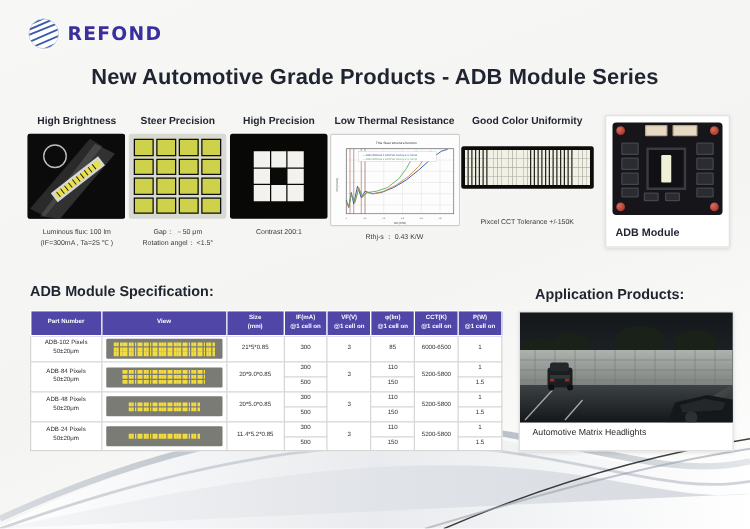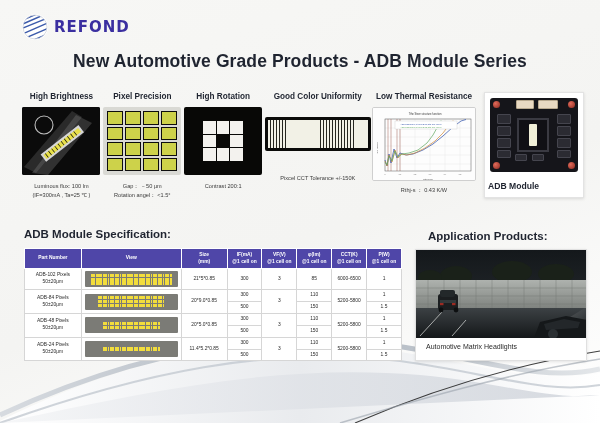--- a/index.html
+++ b/index.html
@@ -63,21 +63,21 @@
   #module-card { position:absolute; top:92px; left:484px; width:100px; height:106px;
                  background:#ffffff; border:1px solid #e3e3e3; box-shadow:0 1px 3px rgba(0,0,0,.12);
                  padding:5px; }
   .pcb { width:88px; height:74px; background:#15151a; border-radius:3px; position:relative; overflow:hidden; }
   .pcb .screw { position:absolute; width:7px; height:7px; border-radius:50%;
                 background:radial-gradient(circle at 35% 35%,#e06a5a,#8d2a20); }
   .pcb .conn { position:absolute; height:9px; background:#e8d9c2; border:1px solid #b8a98f; border-radius:1px; }
   .pcb .chip { position:absolute; background:#2b2b32; border:1px solid #45454e; border-radius:1px; }
   .pcb .led { position:absolute; background:#f0efd8; border-radius:1px; }
   .pcb .ledframe { position:absolute; border:2px solid #3a3a42; background:#101015; }
-  #module-label { position:absolute; top:181px; left:488px; width:100px; 
+  #module-label { position:absolute; top:181px; left:468px; width:100px; text-align:center;
                   font-size:8.6px; font-weight:bold; color:#1f2430; }
 
   
   #spec-title { position:absolute; top:228px; left:24px; font-size:11.5px; font-weight:bold; color:#1f2430; }
   #spec-table { position:absolute; top:248px; left:24px; width:378px;
                 border-collapse:collapse; background:#ffffff; }
   #spec-table th { background:#4f46a8; color:#ffffff; font-size:4.9px; font-weight:bold;
                    border:1px solid #ffffff; padding:3px 1px; line-height:1.35; text-align:center; }
   #spec-table td { border:1px solid #d6d6d6; font-size:4.9px; color:#2a2a2a;
                    text-align:center; padding:2px 1px; line-height:1.4; }
@@ -193,21 +193,21 @@
           <circle cx="22" cy="18" r="9" fill="none" stroke="#dcdcdc" stroke-width="1.1" opacity="0.85"></circle>
         </svg>
       </div>
       <div class="feat-cap">
         <div>Luminous flux:  100 lm</div>
         <div>(IF=300mA , Ta=25 ℃ )</div>
       </div>
     </div>
 
     <div class="feature" style="width:88px">
-      <div class="feat-title">Pixel Precision</div>
+      <div class="feat-title">Steer Precision</div>
       <div class="feat-img img-prec">
         <span></span>
           <span></span>
           <span></span>
           <span></span>
         <span></span>
           <span></span>
           <span></span>
           <span></span>
         <span></span>
@@ -219,183 +219,36 @@
           <span></span>
           <span></span>
       </div>
       <div class="feat-cap">
         <div>Gap： －50 μm</div>
         <div>Rotation angel： &lt;1.5°</div>
       </div>
     </div>
 
     <div class="feature" style="width:88px">
-      <div class="feat-title">High Rotation</div>
+      <div class="feat-title">High Precision</div>
       <div class="feat-img img-cont">
         <div class="cont-grid">
           <i></i>
             <i></i>
             <i></i>
             <i></i>
             <i class="off"></i>
             <i></i>
             <i></i>
             <i></i>
             <i></i>
         </div>
       </div>
       <div class="feat-cap">
         <div>Contrast  200:1</div>
-      </div>
-    </div>
-
-    <div class="feature" style="width:118px">
-      <div class="feat-title">Good Color Uniformity</div>
-      <div class="feat-img img-unif">
-        <div class="unif-grid" id="unifGrid">
-            <i></i>
-            <i></i>
-            <i></i>
-            <i></i>
-            <i></i>
-            <i></i>
-            <i></i>
-            <i></i>
-            <i></i>
-            <i></i>
-            <i></i>
-            <i></i>
-            <i></i>
-            <i></i>
-            <i></i>
-            <i></i>
-            <i></i>
-            <i></i>
-            <i></i>
-            <i></i>
-            <i></i>
-            <i></i>
-            <i></i>
-            <i></i>
-            <i></i>
-            <i></i>
-            <i></i>
-            <i></i>
-            <i></i>
-            <i></i>
-            <i></i>
-            <i></i>
-            <i></i>
-            <i></i>
-            <i></i>
-            <i></i>
-            <i></i>
-            <i></i>
-            <i></i>
-            <i></i>
-            <i></i>
-            <i></i>
-            <i></i>
-            <i></i>
-            <i></i>
-            <i></i>
-            <i></i>
-            <i></i>
-            <i></i>
-            <i></i>
-            <i></i>
-            <i></i>
-            <i></i>
-            <i></i>
-            <i></i>
-            <i></i>
-            <i></i>
-            <i></i>
-            <i></i>
-            <i></i>
-            <i></i>
-            <i></i>
-            <i></i>
-            <i></i>
-            <i></i>
-            <i></i>
-            <i></i>
-            <i></i>
-            <i></i>
-            <i></i>
-            <i></i>
-            <i></i>
-            <i></i>
-            <i></i>
-            <i></i>
-            <i></i>
-            <i></i>
-            <i></i>
-            <i></i>
-            <i></i>
-            <i></i>
-            <i></i>
-            <i></i>
-            <i></i>
-            <i></i>
-            <i></i>
-            <i></i>
-            <i></i>
-            <i></i>
-            <i></i>
-            <i></i>
-            <i></i>
-            <i></i>
-            <i></i>
-            <i></i>
-            <i></i>
-            <i></i>
-            <i></i>
-            <i></i>
-            <i></i>
-            <i></i>
-            <i></i>
-            <i></i>
-            <i></i>
-            <i></i>
-            <i></i>
-            <i></i>
-            <i></i>
-            <i></i>
-            <i></i>
-            <i></i>
-            <i></i>
-            <i></i>
-            <i></i>
-            <i></i>
-            <i></i>
-            <i></i>
-            <i></i>
-            <i></i>
-            <i></i>
-            <i></i>
-            <i></i>
-            <i></i>
-            <i></i>
-            <i></i>
-            <i></i>
-            <i></i>
-            <i></i>
-            <i></i>
-            <i></i>
-            <i></i>
-            <i></i>
-            <i></i>
-            <i></i>
-            <i></i>
-            <i></i>
-          </div>
-      </div>
-      <div class="feat-cap" style="margin-top:23px">
-        <div>Pixcel CCT Tolerance +/-150K</div>
       </div>
     </div>
 
     <div class="feature" style="width:108px">
       <div class="feat-title">Low Thermal Resistance</div>
       <div class="feat-img img-therm">
         <svg viewBox="0 0 104 74" width="104" height="74">
           <rect width="104" height="74" fill="#fdfdfd"></rect>
           <text x="52" y="7" font-size="2.6" fill="#333" text-anchor="middle" font-family="Liberation Sans, sans-serif">Tthe Steer structure function</text>
           <g stroke="#d8d8d8" stroke-width="0.3">
@@ -432,20 +285,167 @@
               <text x="27" y="67">0.1</text>
               <text x="42" y="67">0.2</text>
             <text x="57" y="67">0.3</text>
               <text x="72" y="67">0.4</text>
               <text x="87" y="67">0.5</text>
           </g>
         </svg>
       </div>
       <div class="feat-cap" style="margin-top:5px">
         <div>Rthj-s ： 0.43 K/W</div>
+      </div>
+    </div>
+
+    <div class="feature" style="width:118px">
+      <div class="feat-title">Good Color Uniformity</div>
+      <div class="feat-img img-unif">
+        <div class="unif-grid" id="unifGrid">
+            <i></i>
+            <i></i>
+            <i></i>
+            <i></i>
+            <i></i>
+            <i></i>
+            <i></i>
+            <i></i>
+            <i></i>
+            <i></i>
+            <i></i>
+            <i></i>
+            <i></i>
+            <i></i>
+            <i></i>
+            <i></i>
+            <i></i>
+            <i></i>
+            <i></i>
+            <i></i>
+            <i></i>
+            <i></i>
+            <i></i>
+            <i></i>
+            <i></i>
+            <i></i>
+            <i></i>
+            <i></i>
+            <i></i>
+            <i></i>
+            <i></i>
+            <i></i>
+            <i></i>
+            <i></i>
+            <i></i>
+            <i></i>
+            <i></i>
+            <i></i>
+            <i></i>
+            <i></i>
+            <i></i>
+            <i></i>
+            <i></i>
+            <i></i>
+            <i></i>
+            <i></i>
+            <i></i>
+            <i></i>
+            <i></i>
+            <i></i>
+            <i></i>
+            <i></i>
+            <i></i>
+            <i></i>
+            <i></i>
+            <i></i>
+            <i></i>
+            <i></i>
+            <i></i>
+            <i></i>
+            <i></i>
+            <i></i>
+            <i></i>
+            <i></i>
+            <i></i>
+            <i></i>
+            <i></i>
+            <i></i>
+            <i></i>
+            <i></i>
+            <i></i>
+            <i></i>
+            <i></i>
+            <i></i>
+            <i></i>
+            <i></i>
+            <i></i>
+            <i></i>
+            <i></i>
+            <i></i>
+            <i></i>
+            <i></i>
+            <i></i>
+            <i></i>
+            <i></i>
+            <i></i>
+            <i></i>
+            <i></i>
+            <i></i>
+            <i></i>
+            <i></i>
+            <i></i>
+            <i></i>
+            <i></i>
+            <i></i>
+            <i></i>
+            <i></i>
+            <i></i>
+            <i></i>
+            <i></i>
+            <i></i>
+            <i></i>
+            <i></i>
+            <i></i>
+            <i></i>
+            <i></i>
+            <i></i>
+            <i></i>
+            <i></i>
+            <i></i>
+            <i></i>
+            <i></i>
+            <i></i>
+            <i></i>
+            <i></i>
+            <i></i>
+            <i></i>
+            <i></i>
+            <i></i>
+            <i></i>
+            <i></i>
+            <i></i>
+            <i></i>
+            <i></i>
+            <i></i>
+            <i></i>
+            <i></i>
+            <i></i>
+            <i></i>
+            <i></i>
+            <i></i>
+            <i></i>
+            <i></i>
+            <i></i>
+            <i></i>
+            <i></i>
+          </div>
+      </div>
+      <div class="feat-cap" style="margin-top:23px">
+        <div>Pixcel CCT Tolerance +/-150K</div>
       </div>
     </div>
   </div>
 
   <div id="module-card">
     <div class="pcb">
       <div class="screw" style="left:3px;top:3px"></div>
       <div class="screw" style="right:3px;top:3px"></div>
       <div class="screw" style="left:3px;bottom:3px"></div>
       <div class="screw" style="right:3px;bottom:3px"></div>

